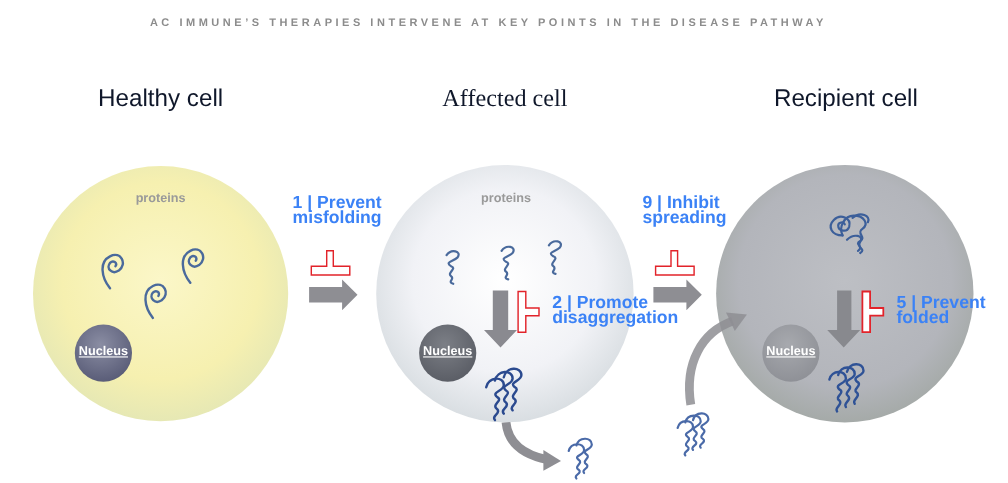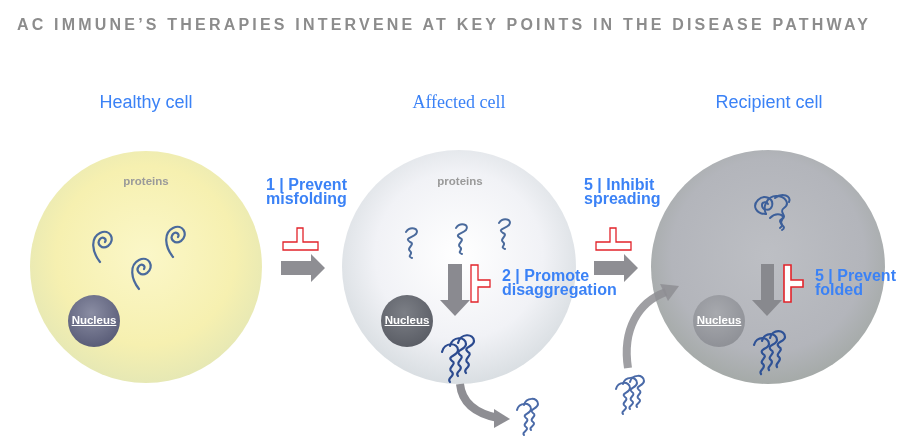--- a/index.html
+++ b/index.html
@@ -1,18 +1,18 @@
 <!DOCTYPE html>
 <html><head>
 <meta charset="utf-8">
 <style>
   html,body{margin:0;padding:0;background:#ffffff;}
   body{width:916px;height:439px;position:relative;overflow:hidden;font-family:"Liberation Sans","DejaVu Sans",sans-serif;}
-  .title{position:absolute;left:0;top:16px;width:888px;text-align:center;font-size:16px;letter-spacing:3.2px;color:#8c8c8c;font-weight:bold;}
-  .cell-title{position:absolute;top:92px;width:240px;text-align:center;font-size:18px;color:#3b82f6;font-weight:normal;}
+  .title{position:absolute;left:0;top:16px;width:888px;text-align:center;font-size:10px;letter-spacing:3.2px;color:#8c8c8c;font-weight:bold;}
+  .cell-title{position:absolute;top:76px;width:240px;text-align:center;font-size:22px;color:#0f172a;font-weight:normal;}
   .step{position:absolute;font-size:16px;font-weight:bold;color:#3b82f6;line-height:14px;}
   svg.canvas{position:absolute;left:0;top:0;}
   .lbl{position:absolute;font-size:11.5px;font-weight:bold;color:#9a9a9a;text-align:center;line-height:14px;}
   .nuc{position:absolute;font-size:11.5px;font-weight:bold;color:#ffffff;text-align:center;width:60px;text-decoration:underline;}
 </style>
 </head>
 <body>
 
 <div class="title">AC IMMUNE’S THERAPIES INTERVENE AT KEY POINTS IN THE DISEASE PATHWAY</div>
 
@@ -131,19 +131,19 @@
 
 <div class="step" style="left:266px;top:178px;">
   <div>1 | Prevent</div>
   <div>misfolding</div>
 </div>
 <div class="step" style="left:502px;top:269px;">
   <div>2 | Promote</div>
   <div>disaggregation</div>
 </div>
 <div class="step" style="left:584px;top:178px;">
-  <div>5 | Inhibit</div>
+  <div>9 | Inhibit</div>
   <div>spreading</div>
 </div>
 <div class="step" style="left:815px;top:269px;">
   <div>5 | Prevent</div>
   <div>folded</div>
 </div>
 
 </body></html>

